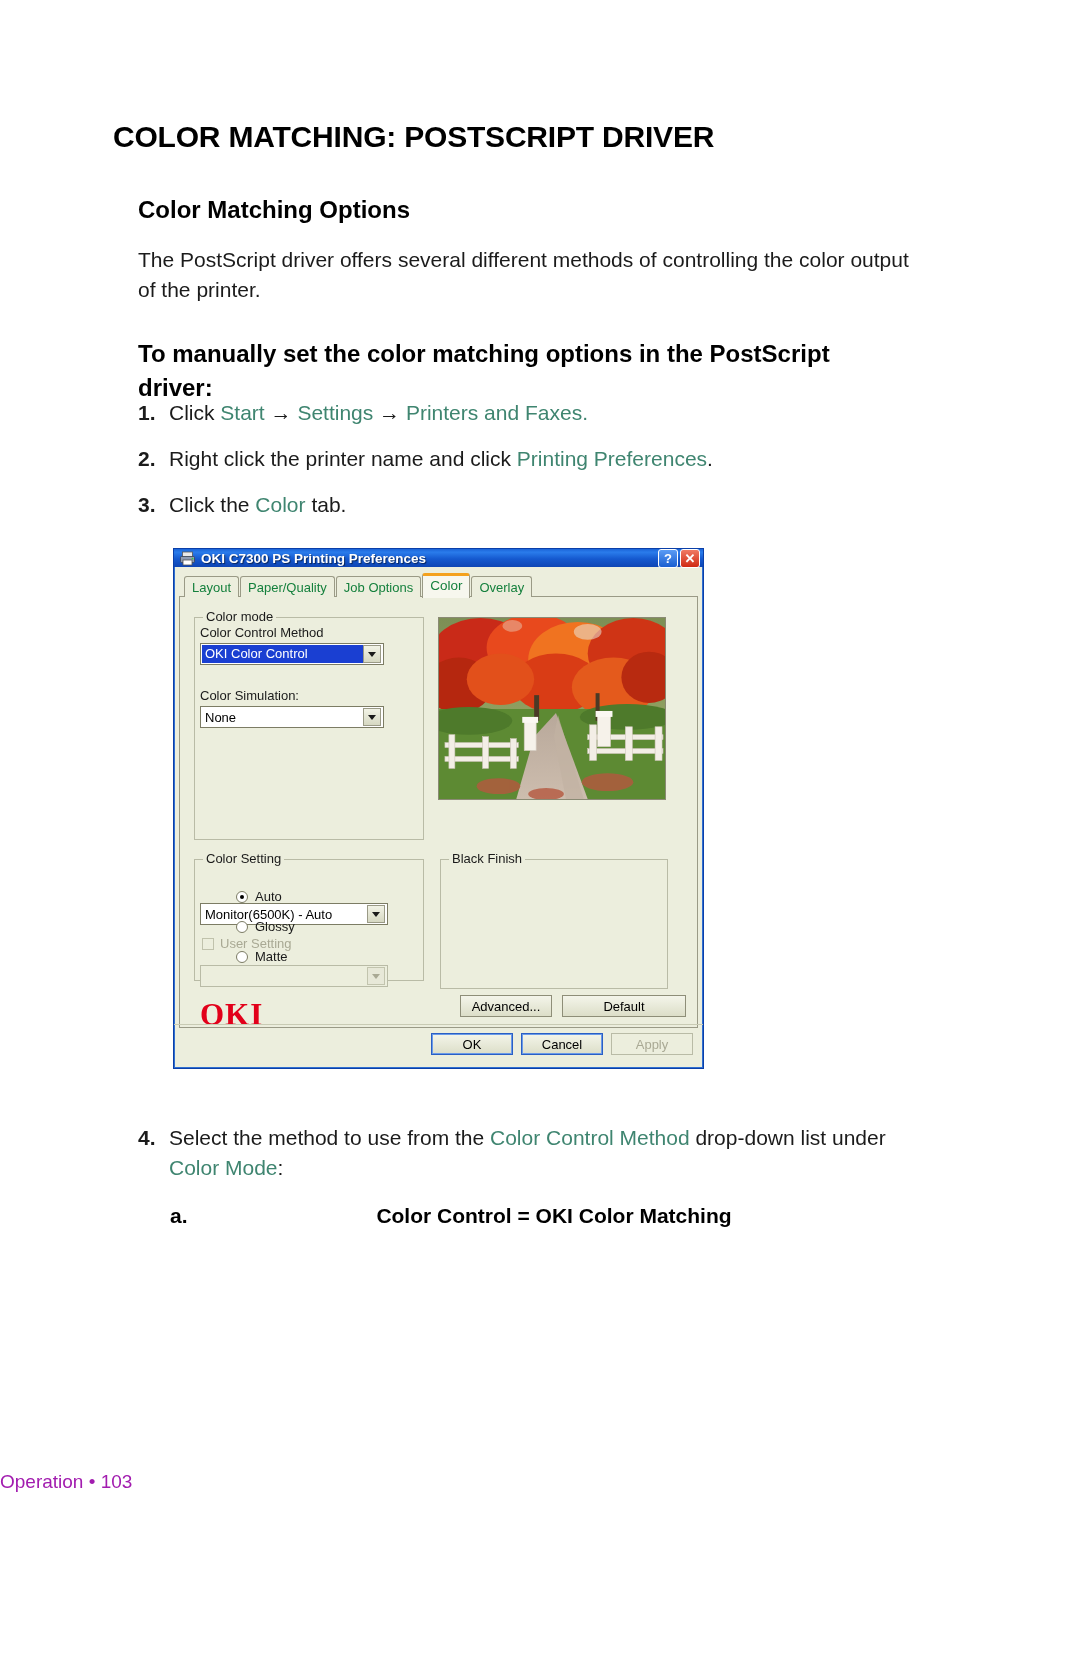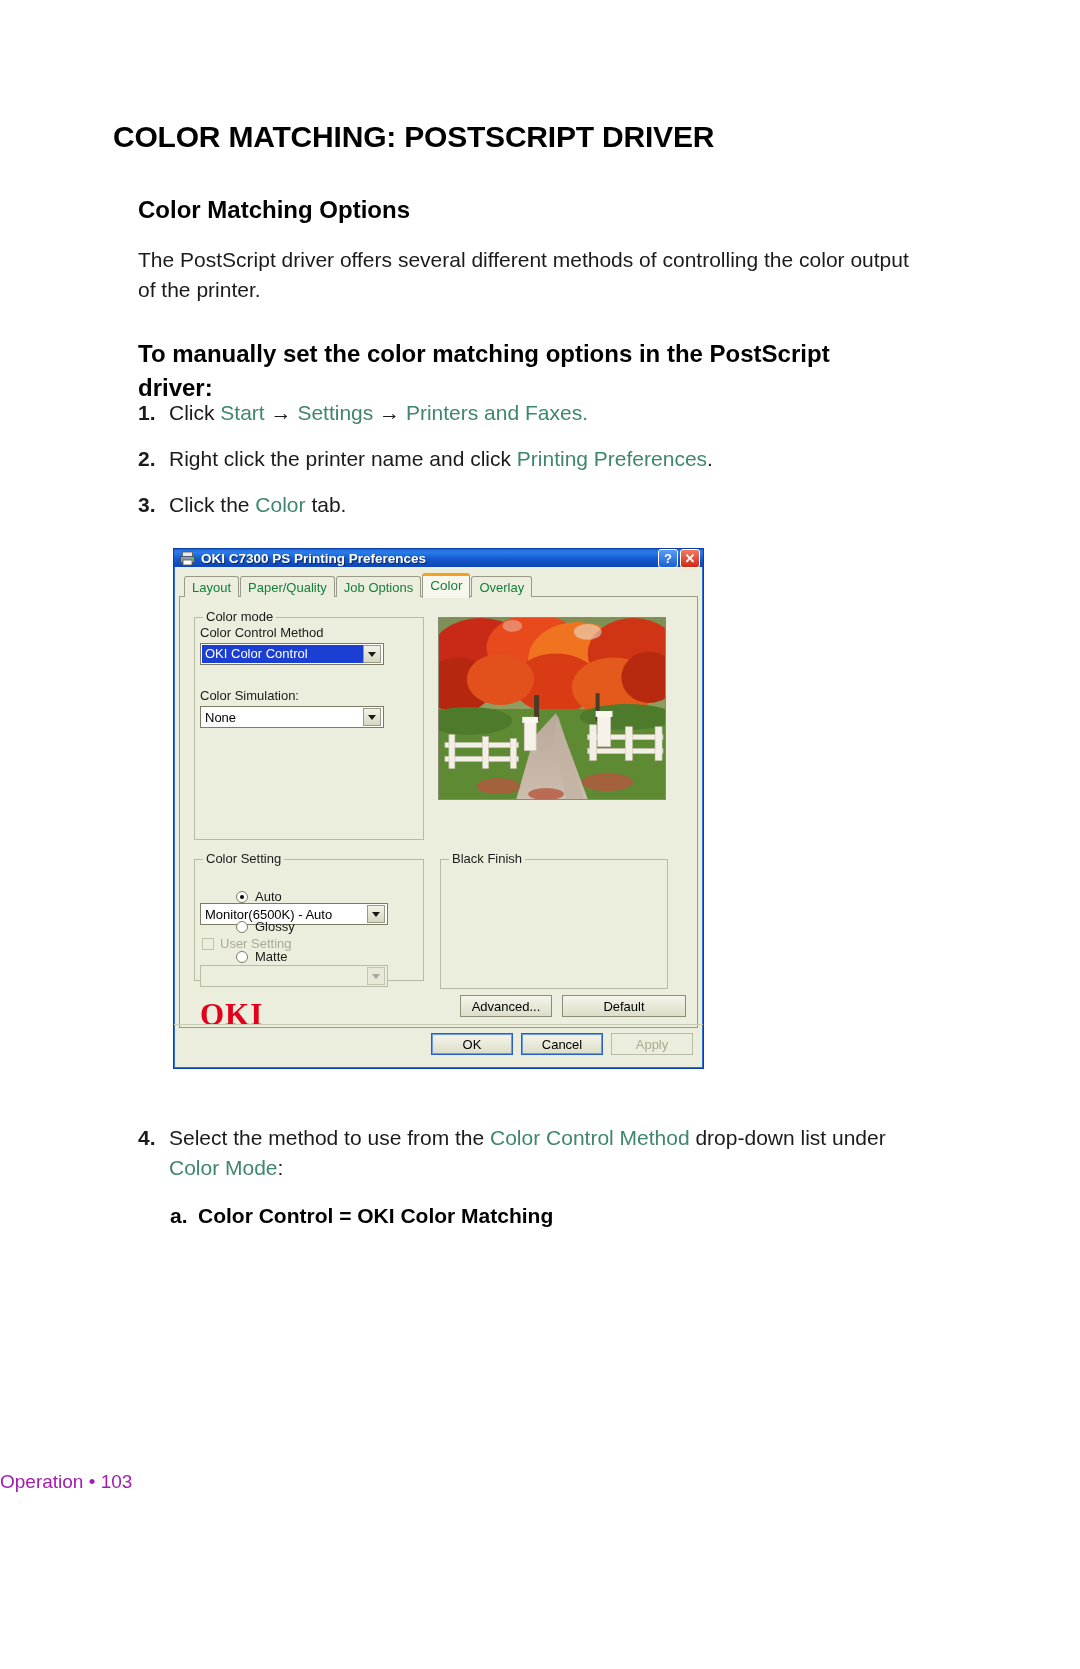--- a/index.html
+++ b/index.html
@@ -69,21 +69,21 @@
     position: absolute;
     left: 170px;
     font-size: 21px;
     line-height: 30px;
     width: 740px;
     font-weight: bold;
   }
   .substep .slet {
     position: absolute; left: 0; top: 0; width: 26px;
   }
-  .substep .sbody { display: block; margin-left: 28px; }
+  .substep .sbody { display: block; margin-left: 28px; text-align: center; }
   .substep-a { top: 1201px; }
 
   .para.desc { left: 199px; top: 1246px; width: 700px; }
 
   .green { color: #3f8570; font-weight: normal; }
   .arrow { color: #1b1b1b; font-weight: normal; }
   .ital { font-style: italic; }
 
   .footer {
     position: absolute;

